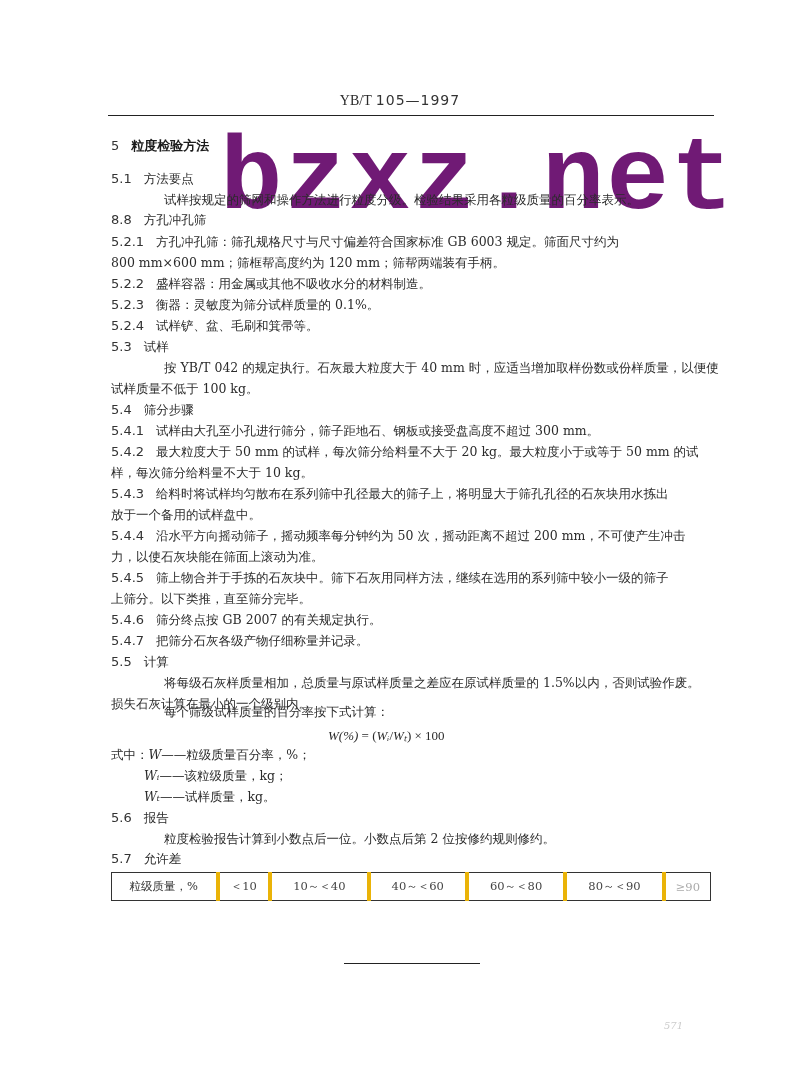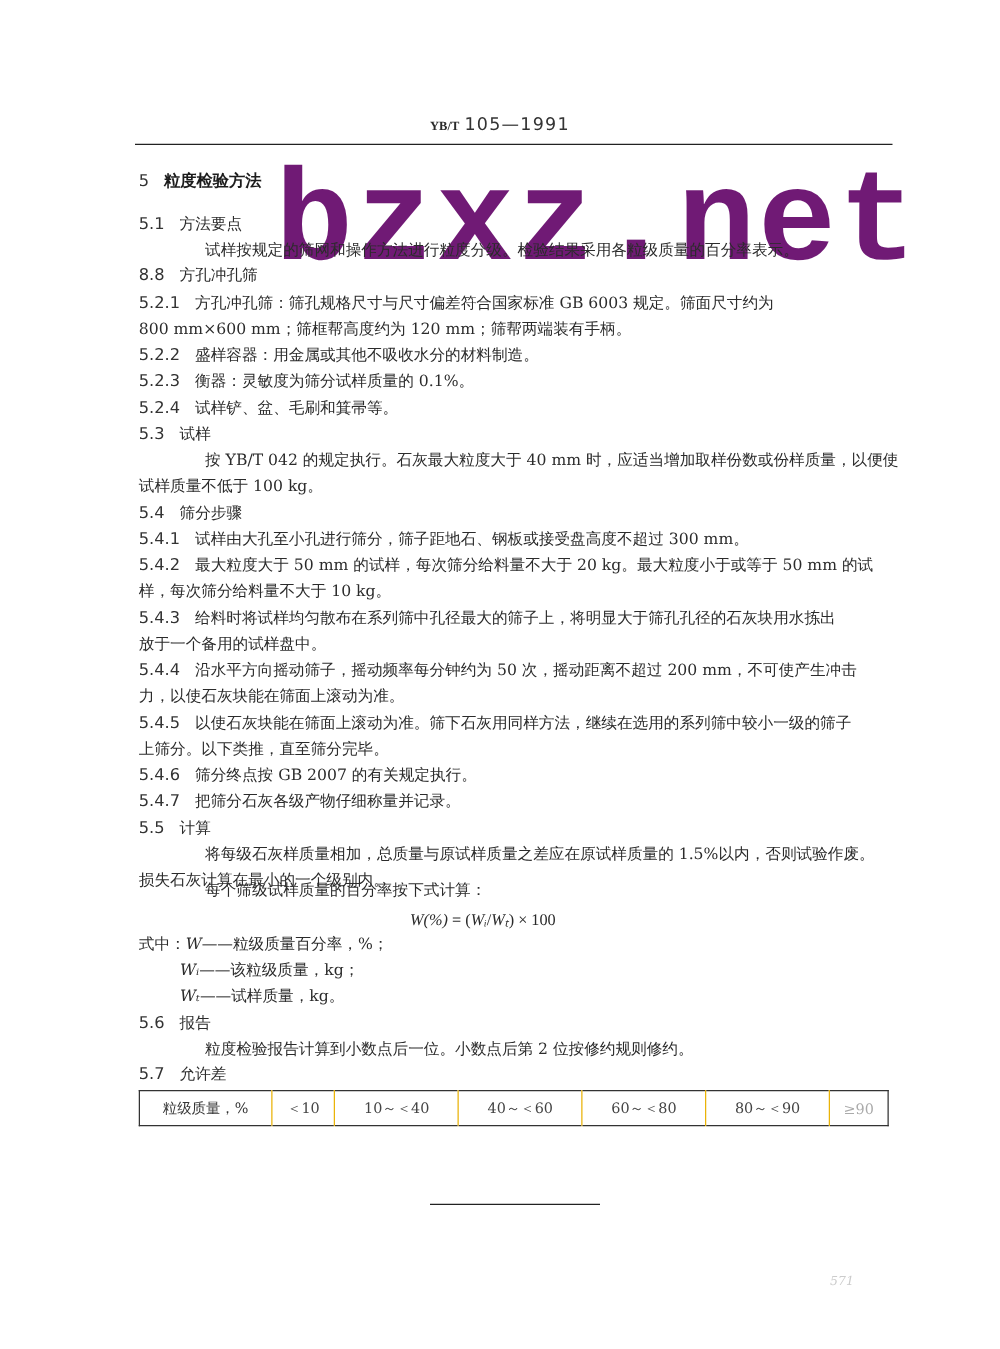--- a/index.html
+++ b/index.html
@@ -18,21 +18,21 @@
       font-family: Liberation Mono, monospace;
       font-weight: bold; font-size: 104px; letter-spacing: 2px;
       color: #701a75; line-height: 1; z-index: 0;
       user-select: none;
     }
 
     .running-head {
       position: absolute; left: 0; width: 800px; top: 92px;
       text-align: center; font-size: 13px; z-index: 2;
     }
-    .running-head .code { font-family: "Liberation Serif", serif; font-weight: bold; font-size: 10px; }
+    .running-head .code { font-family: "Liberation Serif", serif; font-weight: normal; font-size: 14px; }
     .running-head .num { font-family: "DejaVu Sans", sans-serif; font-size: 14px; letter-spacing: 1px; color: #333; }
     .head-rule {
       position: absolute; left: 108px; top: 115px; width: 606px; height: 0;
       border-top: 1.4px solid #222; z-index: 2;
     }
 
     .line {
       position: absolute; left: 111px; font-size: 12.5px; line-height: 16px;
       white-space: nowrap; z-index: 2; color: #2b2b2b;
     }
@@ -51,21 +51,21 @@
       font-family: "Liberation Serif", serif; z-index: 2; white-space: nowrap;
     }
     .formula i { font-style: italic; }
 
     table.tol {
       position: absolute; left: 111px; top: 872px; width: 600px;
       border-collapse: collapse; z-index: 2; font-size: 12px;
       border: 1.4px solid #333;
     }
     table.tol td {
-      border-left: 1px solid #eab308; border-top: 1px dashed #999;
+      border-left: 4px solid #eab308; border-top: 1px dashed #999;
       height: 28px; text-align: center; color: #444;
       font-family: "DejaVu Serif", serif; font-size: 11.5px;
     }
     table.tol tr:first-child td { border-top: none; }
     table.tol td:first-child { border-left: none; width: 106px; color: #333; }
     table.tol td.faint { color: #aaa; }
 
     .foot-rule {
       position: absolute; left: 344px; top: 963px; width: 136px; height: 0;
       border-top: 1.6px solid #222; z-index: 2;
@@ -76,21 +76,21 @@
   </style>
 </head>
 <body>
 
 <div class="page">
 
   <div class="watermark">bzxz.net</div>
 
   <div class="running-head">
     <span class="code">YB/T</span>
-    <span class="num">105—1991</span>
+    <span class="num">105—1997</span>
   </div>
   <div class="head-rule"></div>
 
   <div class="line h1" style="top:138px">
     <span class="no">5</span><span>粒度检验方法</span>
   </div>
 
   <div class="line" style="top:171px">
     <span class="no">5.1</span><span>方法要点</span>
   </div>
@@ -131,21 +131,21 @@
   <div class="line cont" style="top:465px">样，每次筛分给料量不大于 10 kg。</div>
   <div class="line" style="top:486px">
     <span class="no">5.4.3</span><span>给料时将试样均匀散布在系列筛中孔径最大的筛子上，将明显大于筛孔孔径的石灰块用水拣出</span>
   </div>
   <div class="line cont" style="top:507px">放于一个备用的试样盘中。</div>
   <div class="line" style="top:528px">
     <span class="no">5.4.4</span><span>沿水平方向摇动筛子，摇动频率每分钟约为 50 次，摇动距离不超过 200 mm，不可使产生冲击</span>
   </div>
   <div class="line cont" style="top:549px">力，以使石灰块能在筛面上滚动为准。</div>
   <div class="line" style="top:570px">
-    <span class="no">5.4.5</span><span>以使石灰块能在筛面上滚动为准。筛下石灰用同样方法，继续在选用的系列筛中较小一级的筛子</span>
+    <span class="no">5.4.5</span><span>筛上物合并于手拣的石灰块中。筛下石灰用同样方法，继续在选用的系列筛中较小一级的筛子</span>
   </div>
   <div class="line cont" style="top:591px">上筛分。以下类推，直至筛分完毕。</div>
   <div class="line" style="top:612px">
     <span class="no">5.4.6</span><span>筛分终点按 GB 2007 的有关规定执行。</span>
   </div>
   <div class="line" style="top:633px">
     <span class="no">5.4.7</span><span>把筛分石灰各级产物仔细称量并记录。</span>
   </div>
 
   <div class="line" style="top:654px">

